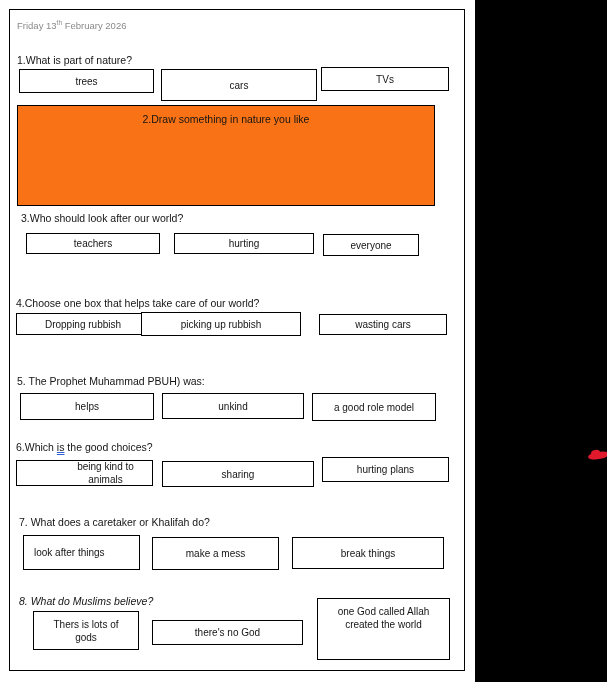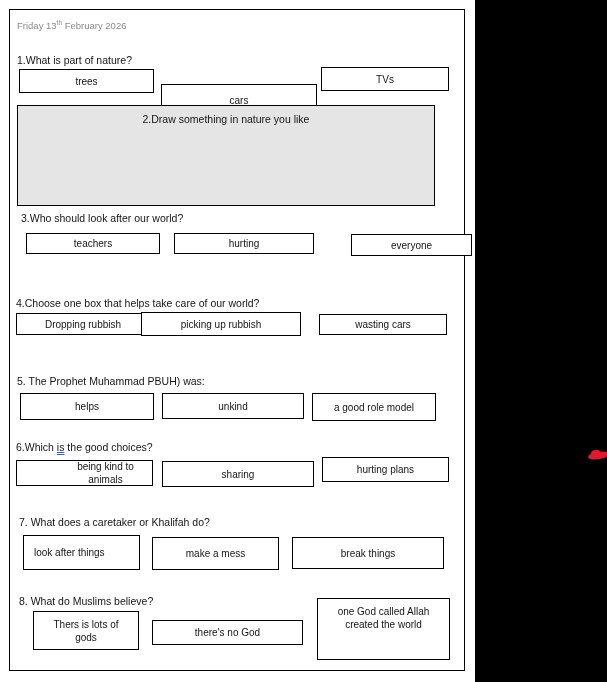--- a/index.html
+++ b/index.html
@@ -73,43 +73,43 @@
     align-items: center;
     justify-content: center;
     text-align: center;
     font-size: 10px;
     color: #141414;
     line-height: 13px;
   }
   
   #q1-label { left: 7px;  top: 44px; }
   #q1-opt0  { left: 9px;   top: 59px; width: 135px; height: 24px; }
-  #q1-opt1  { left: 151px; top: 74px; width: 156px; height: 32px; }
+  #q1-opt1  { left: 151px; top: 59px; width: 156px; height: 32px; }
   #q1-opt2  { left: 311px; top: 57px; width: 128px; height: 24px; }
   
   #q2-box {
     position: absolute;
     left: 7px; top: 95px;
     width: 418px; height: 101px;
     border: 1.4px solid #000000;
     box-sizing: border-box;
-    background: #e5e5e5;
+    background: #f97316;
   }
   #q2-text {
     position: absolute;
     left: 0; right: 0; top: 7px;
     text-align: center;
     font-size: 10.5px;
     color: #141414;
   }
   
   #q3-label { left: 11px; top: 202px; }
   #q3-opt0  { left: 16px;  top: 223px; width: 134px; height: 21px; }
   #q3-opt1  { left: 164px; top: 223px; width: 140px; height: 21px; }
-  #q3-opt2  { left: 313px; top: 224px; width: 121px; height: 22px; margin-left: 28px; }
+  #q3-opt2  { left: 313px; top: 224px; width: 96px; height: 22px; }
   
   #q4-label { left: 6px; top: 287px; }
   #q4-opt0  { left: 6px;   top: 303px; width: 134px; height: 22px; }
   #q4-opt1  { left: 131px; top: 302px; width: 160px; height: 24px; }
   #q4-opt2  { left: 309px; top: 304px; width: 128px; height: 21px; }
   
   #q5-label { left: 7px; top: 365px; }
   #q5-opt0  { left: 10px;  top: 383px; width: 134px; height: 27px; }
   #q5-opt1  { left: 152px; top: 383px; width: 142px; height: 26px; }
   #q5-opt2  { left: 302px; top: 383px; width: 124px; height: 28px; }
@@ -117,21 +117,21 @@
   #q6-label { left: 6px; top: 431px; }
   #q6-opt0  { left: 6px;   top: 450px; width: 137px; height: 26px; padding-left: 42px; }
   #q6-opt1  { left: 152px; top: 451px; width: 152px; height: 26px; }
   #q6-opt2  { left: 312px; top: 447px; width: 127px; height: 25px; }
   
   #q7-label { left: 9px; top: 506px; }
   #q7-opt0  { left: 13px;  top: 525px; width: 117px; height: 35px; justify-content: flex-start; padding-left: 10px; text-align: left; }
   #q7-opt1  { left: 142px; top: 527px; width: 127px; height: 33px; }
   #q7-opt2  { left: 282px; top: 527px; width: 152px; height: 32px; }
   
-  #q8-label { left: 9px; top: 585px; }
+  #q8-label { left: 9px; top: 585px; font-style: italic; }
   #q8-opt0  { left: 23px;  top: 601px; width: 106px; height: 39px; padding: 2px 12px; }
   #q8-opt1  { left: 142px; top: 610px; width: 151px; height: 25px; }
   #q8-opt2  { left: 307px; top: 588px; width: 133px; height: 62px; align-items: flex-start; padding: 6px 13px 0 13px; }
 </style>
 </head>
 <body>
 
 <div class="black-panel"></div>
 <div class="red-mark"></div>
 <div class="red-mark-bump"></div>

